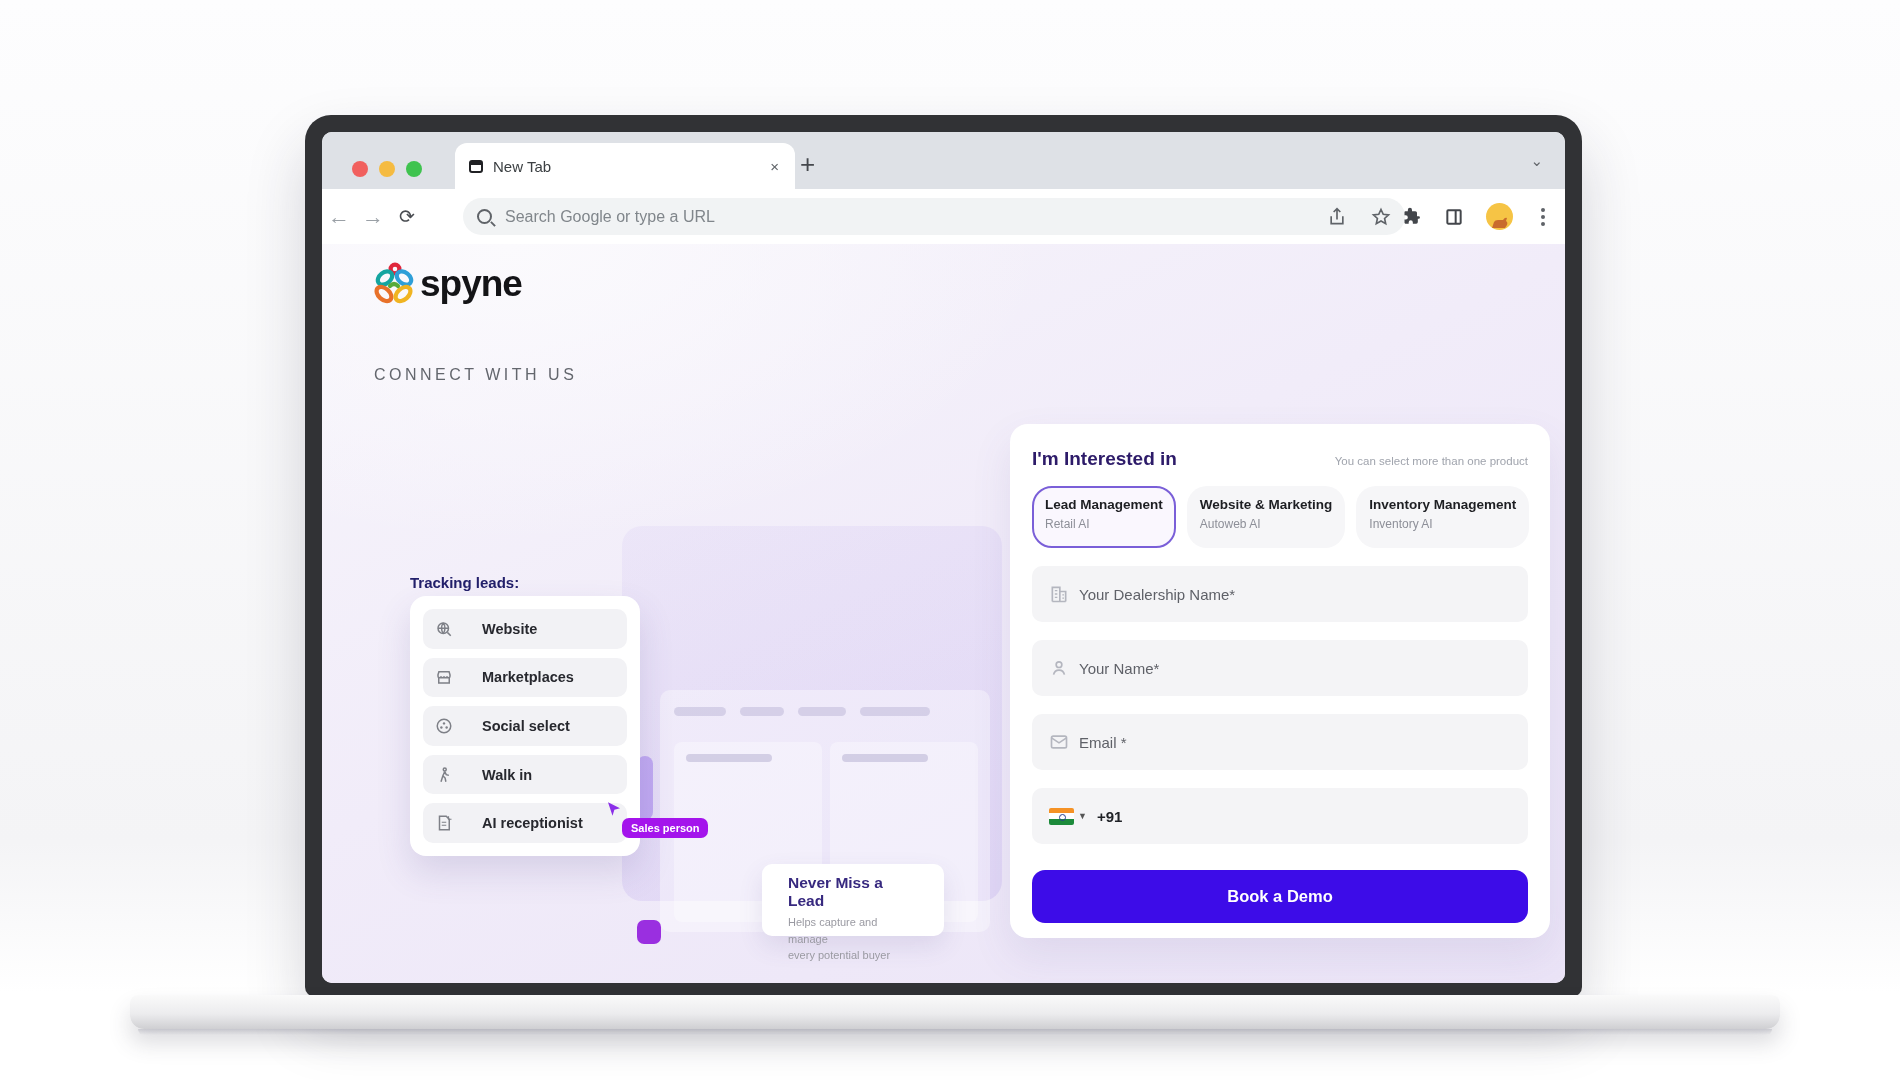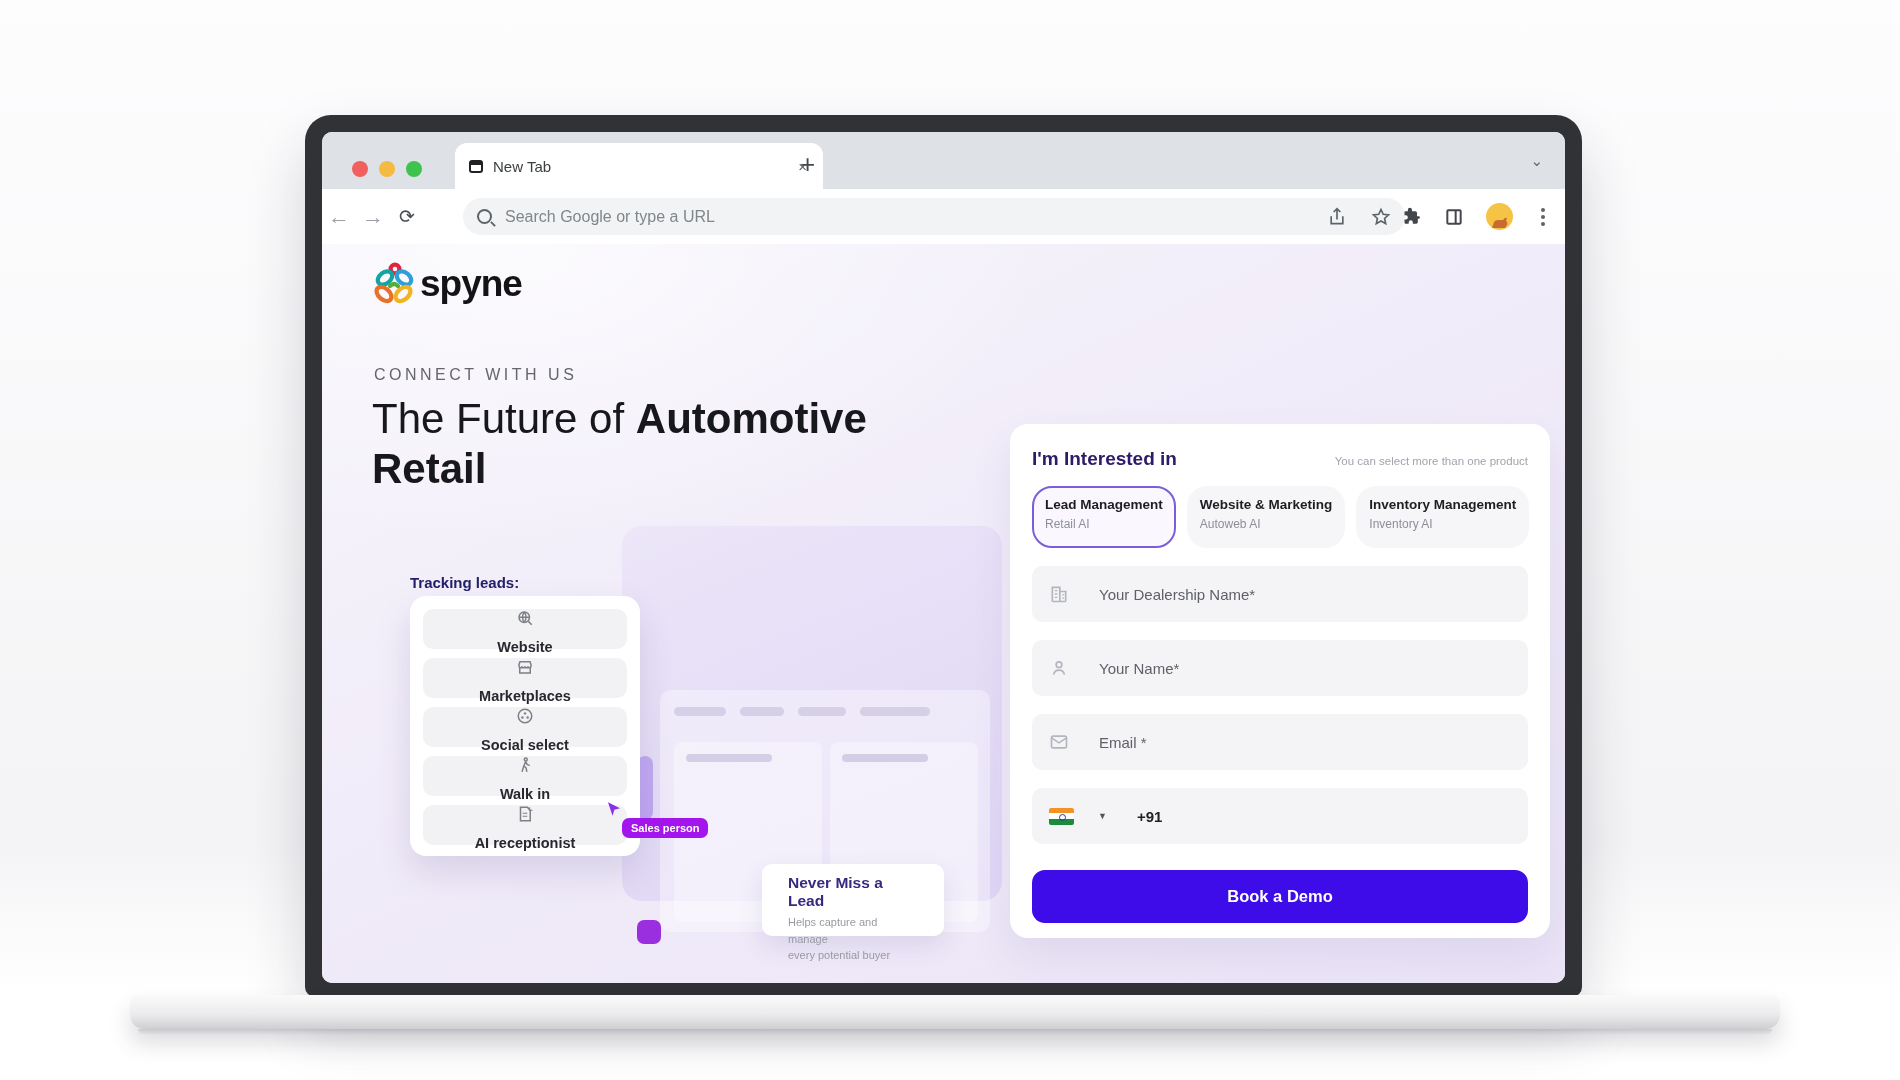--- a/index.html
+++ b/index.html
@@ -16,21 +16,21 @@
   .laptop-base { position:absolute; left:130px; top:995px; width:1650px; height:34px;
     background:linear-gradient(180deg,#fafafa 0%,#ececee 55%,#cfcfd2 100%);
     border-radius:8px 8px 14px 14px; box-shadow:0 14px 22px rgba(60,60,80,.18); }
   .laptop-base::after { content:""; position:absolute; left:8px; right:8px; bottom:-6px; height:6px;
     background:linear-gradient(180deg,rgba(120,120,140,.25),rgba(120,120,140,0)); border-radius:0 0 12px 12px; }
 
   
   .tabstrip { position:relative; height:57px; background:#dee1e6; }
   .traffic { position:absolute; top:29px; display:flex; gap:11px; left:30px; }
   .dot { width:16px; height:16px; border-radius:50%; }
-  .tab { position:absolute; left:133px; top:11px; width:368px; height:46px; background:#fff;
+  .tab { position:absolute; left:133px; top:11px; width:340px; height:46px; background:#fff;
     border-radius:12px 12px 0 0; display:flex; align-items:center; padding:0 14px; gap:10px; }
   .tab-favicon { width:14px; height:13px; border:2px solid #202124; border-top:5px solid #202124; border-radius:3px; }
   .tab-title { font-size:15px; color:#3c4043; flex:1; }
   .tab-close { font-size:15px; color:#5f6368; cursor:default; padding:0 2px; }
   .newtab-btn { position:absolute; left:478px; top:18px; font-size:26px; font-weight:300; color:#45484d; line-height:28px; }
   .strip-chevron { position:absolute; right:22px; top:20px; font-size:15px; color:#5f6368; }
 
   .toolbar { position:relative; height:55px; background:#fff; display:flex; align-items:center; }
   .nav-ic { font-size:22px; width:34px; text-align:center; }
   .ic-back,.ic-fwd { color:#9aa0a6; }
@@ -68,21 +68,21 @@
   .dash-bar { position:absolute; left:14px; top:14px; right:14px; height:16px; display:flex; gap:14px; }
   .dash-pill { height:9px; border-radius:5px; background:rgba(96,86,150,.18); margin-top:3px; }
   .dash-col { position:absolute; top:52px; bottom:10px; width:148px; border-radius:8px; background:rgba(255,255,255,.35); }
   .dash-col .hd { height:8px; width:86px; border-radius:4px; background:rgba(96,86,150,.22); margin:12px; }
   .illus-chip { position:absolute; left:315px; top:512px; width:16px; height:64px; border-radius:8px; background:rgba(146,106,236,.45); }
   .illus-btn { position:absolute; left:315px; top:676px; width:24px; height:24px; border-radius:7px; background:#9a2fe0; }
 
   .track-label { position:absolute; left:88px; top:330px; font-size:15px; font-weight:700; color:#23206b; }
   .track-card { position:absolute; left:88px; top:352px; width:230px; height:260px; background:#fff; border-radius:16px;
     box-shadow:0 16px 34px rgba(80,70,140,.16); padding:13px; display:flex; flex-direction:column; gap:9px; }
-  .track-row { height:40px; background:#f2f2f5; border-radius:10px; display:flex; align-items:center; padding:0 12px; gap:12px;flex-direction:column; }
+  .track-row { height:40px; background:#f2f2f5; border-radius:10px; display:flex; align-items:center; padding:0 12px; gap:29px; }
   .track-row .t-ic { color:#7e8087; flex:none; display:flex; }
   .track-row .t-lb { font-size:14.5px; font-weight:600; color:#27282e; }
 
   .cursor-arrow { position:absolute; left:283px; top:556px; color:#8b2fe8; }
   .cursor-tag { position:absolute; left:300px; top:574px; background:#a414ec; color:#fff; font-size:11px; font-weight:700;
     padding:4px 9px; border-radius:7px; }
 
   .lead-card { position:absolute; left:440px; top:620px; width:182px; height:72px; background:#fff; border-radius:10px;
     box-shadow:0 10px 24px rgba(80,70,140,.12); padding:10px 26px; }
   .lead-title { font-size:15.5px; font-weight:700; color:#37297f; }
@@ -92,21 +92,21 @@
   .form-card { position:absolute; left:688px; top:180px; width:540px; height:514px; background:#fff; border-radius:18px;
     box-shadow:0 18px 40px rgba(90,80,150,.10); padding:24px 22px; }
   .form-head { display:flex; align-items:baseline; justify-content:space-between; }
   .form-title { font-size:19px; font-weight:700; color:#2d1b69; }
   .form-hint { font-size:11.5px; color:#a0a4ad; }
   .products { display:flex; gap:11px; margin-top:16px; }
   .prod { flex:1; height:62px; border-radius:20px; background:#f6f6f8; border:2px solid transparent; padding:9px 11px; cursor:pointer; }
   .prod.sel { background:#faf7fe; border-color:#7a5fd8; }
   .prod-name { font-size:13.5px; font-weight:700; color:#1d1e22; white-space:nowrap; }
   .prod-sub { font-size:12px; color:#8d8f98; margin-top:5px; }
-  .field { margin-top:18px; height:56px; background:#f4f4f6; border-radius:10px; display:flex; align-items:center; padding:0 17px; gap:30px; }
+  .field { margin-top:18px; height:56px; background:#f4f4f6; border-radius:10px; display:flex; align-items:center; padding:0 17px; gap:10px; }
   .f-ic { color:#b4b6bf; display:flex; flex:none; }
   .f-ph { font-size:15px; color:#5f6168; }
   .flag { width:25px; height:17px; border-radius:2px; overflow:hidden; display:flex; flex-direction:column; flex:none; }
   .flag i { flex:1; } .flag .s1{background:#f59225;} .flag .s2{background:#fff; position:relative;}
   .flag .s2::after{content:""; position:absolute; left:50%; top:50%; width:5px; height:5px; margin:-2.5px; border:1px solid #27408b; border-radius:50%;}
   .flag .s3{background:#1c8a3b;}
   .caret { font-size:9px; color:#555; margin-left:-6px; }
   .phone-code { font-size:15px; font-weight:600; color:#202227; }
   .submit { margin-top:26px; width:100%; height:53px; border:none; border-radius:13px; background:#3d0ce8; color:#fff;
     font-family:"Liberation Sans",sans-serif; font-size:16.5px; font-weight:700; cursor:pointer; }
@@ -180,21 +180,20 @@
             <ellipse cx="13" cy="16" rx="8" ry="5.6" transform="rotate(-38 13 16)" stroke="#15a5a0"></ellipse>
             <ellipse cx="32" cy="16" rx="8" ry="5.6" transform="rotate(38 32 16)" stroke="#2f9fd8"></ellipse>
             <ellipse cx="12" cy="32" rx="8.6" ry="5.6" transform="rotate(42 12 32)" stroke="#e8712a"></ellipse>
             <ellipse cx="31" cy="32" rx="8.6" ry="5.6" transform="rotate(-42 31 32)" stroke="#f0b422"></ellipse>
             <path d="M18 24 q4 -4 8 0" stroke="#58aa3a"></path>
           </svg>
           <span class="brand-text">spyne</span>
         </div>
 
         <div class="eyebrow">CONNECT WITH US</div>
-        <div class="headline"><span>The Future of </span><b>Automotive Retail</b></div>
 
         <div class="illus-soft"></div>
         <div class="illus-dash">
           <div class="dash-bar">
             <span class="dash-pill" style="width:52px"></span>
               <span class="dash-pill" style="width:44px"></span>
             <span class="dash-pill" style="width:48px"></span>
               <span class="dash-pill" style="width:70px"></span>
           </div>
           <div class="dash-col" style="left:14px">

